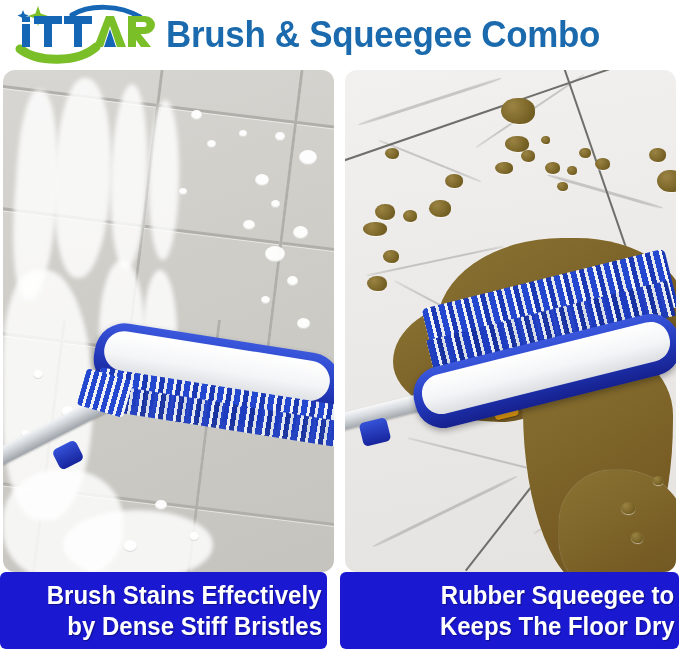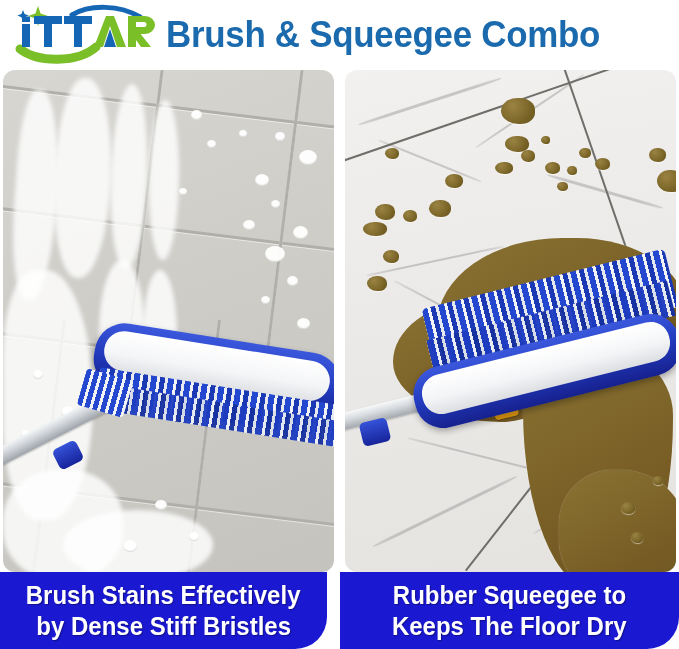--- a/index.html
+++ b/index.html
@@ -124,23 +124,24 @@
 
   
   .caption {
     position: absolute;
     top: 572px;
     height: 77px;
     background: #1a18d0;
     border-bottom-right-radius: 32px;
     display: flex;
     flex-direction: column;
-    align-items: center;
+    align-items: flex-end;
     justify-content: center;
     box-sizing: border-box;
+    border-radius: 6px;
   }
   #caption-left  { left: 0px;   width: 327px; }
   #caption-right { left = 0; left: 340px; width: 339px; }
 
   .caption-line {
     font-family: "Liberation Sans Narrow", "Liberation Sans", sans-serif;
     font-size: 25px;
     font-weight: bold;
     color: #ffffff;
     line-height: 31px;

